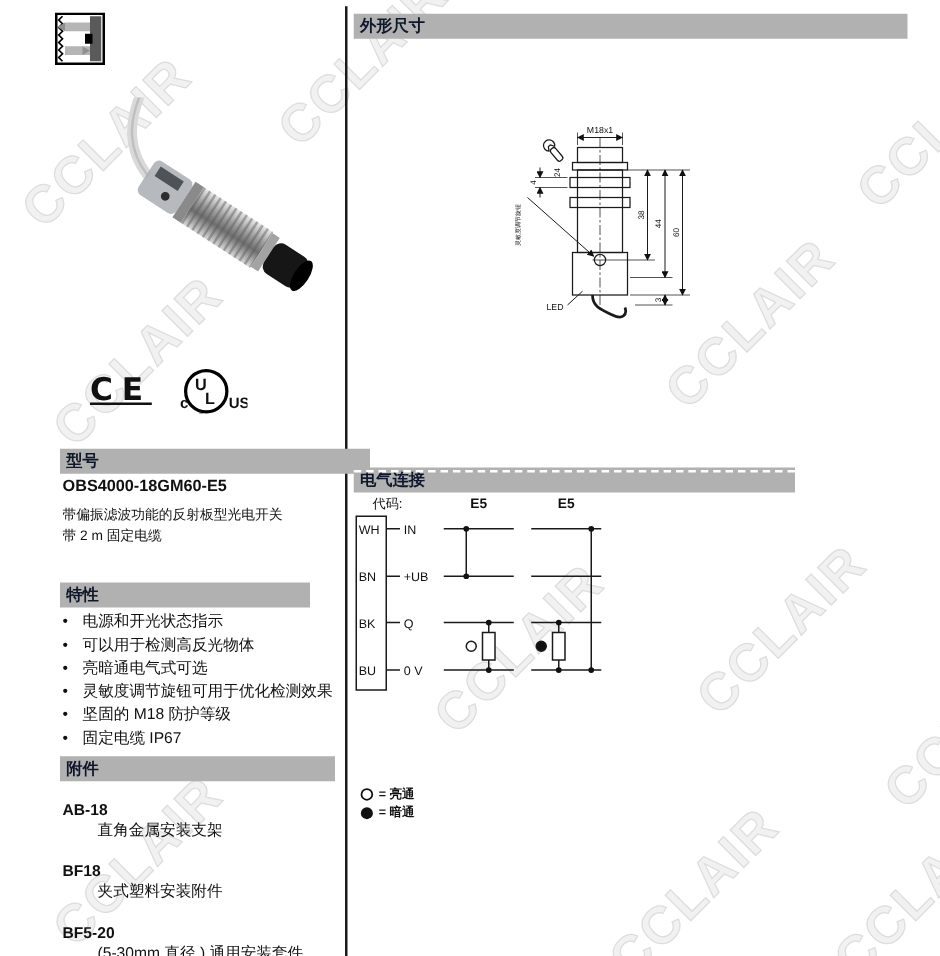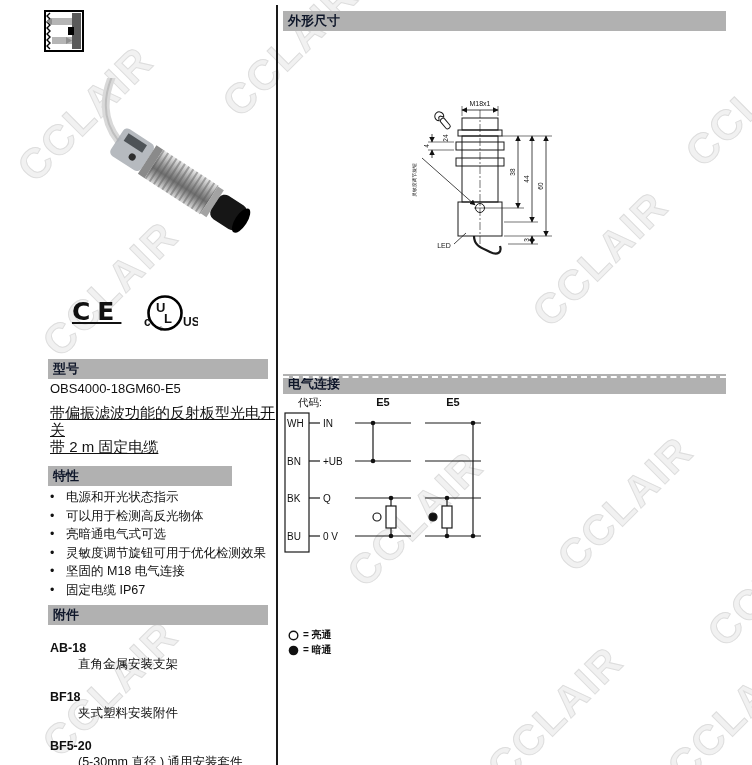--- a/index.html
+++ b/index.html
@@ -3,22 +3,22 @@
 <meta charset="utf-8">
 <style>
   html,body{margin:0;padding:0;background:#fff;}
   .page{position:relative;width:752px;height:765px;background:#fff;overflow:hidden;
         font-family:"Liberation Sans","DejaVu Sans",sans-serif;color:#111;}
   .abs{position:absolute;}
   .bar{position:absolute;background:#b1b1b1;height:20px;line-height:20px;
        font-size:13px;font-weight:bold;color:#0f172a;padding-left:5px;box-sizing:border-box;}
   .bar .dash{position:absolute;left:0;right:0;top:2px;border-top:2px dashed #fff;}
   .divider{position:absolute;left:276px;top:5px;width:2px;height:760px;background:#1a1a1a;}
-  .model{font-size:13px;font-weight:normal;}
-  .desc{font-size:15px;line-height:17px;text-decoration:underline;}
+  .model{font-size:13px;font-weight:bold;}
+  .desc{font-size:11px;line-height:17px;}
   .feat{list-style:none;margin:0;padding:0;font-size:12.5px;}
   .feat li{display:flex;line-height:18.5px;}
   .feat .blt{width:16px;flex:0 0 16px;}
   .accname{font-size:12.5px;font-weight:bold;line-height:16px;margin-top:16px;}
   .accdesc{font-size:12.5px;line-height:17px;margin-left:28px;}
   .footnote{font-size:12.5px;line-height:17px;}
   .ce{font-size:25px;font-weight:bold;letter-spacing:7px;font-family:"DejaVu Sans",sans-serif;text-decoration:underline;}
   .legendrow{position:absolute;display:flex;align-items:center;font-size:10px;font-weight:600;gap:4px;margin-top:48px;}
   .wm{position:absolute;font-size:42px;font-weight:bold;letter-spacing:2px;
       color:#f1f1f1;-webkit-text-stroke:1px #ddd;transform:rotate(-45deg);
@@ -85,48 +85,48 @@
   <div class="abs ce" style="left:72px;top:297px">CE</div>
   <svg class="abs" style="left:132px;top:291px" width="66" height="46" viewBox="0 0 66 46">
     <circle cx="33" cy="22" r="16.5" fill="none" stroke="#000" stroke-width="2.6"></circle>
     <text x="12" y="35" font-size="12" font-weight="bold">c</text>
     <text x="24" y="21" font-size="13" font-weight="bold">U</text>
     <text x="32" y="32" font-size="13" font-weight="bold">L</text>
     <text x="27" y="40" font-size="5">®</text>
     <text x="51" y="35" font-size="12" font-weight="bold">US</text>
   </svg>
 
-  <div class="bar" style="left:48px;top:359px;width:220px">型号</div>
+  <div class="bar" style="left:48px;top:359px;width:248px">型号</div>
   <div class="abs model" style="left:50px;top:381px">OBS4000-18GM60-E5</div>
   <div class="abs desc" style="left:50px;top:404px;width:225px">
     <div>带偏振滤波功能的反射板型光电开关</div>
     <div>带 2 m 固定电缆</div>
   </div>
 
-  <div class="bar" style="left:48px;top:466px;width:184px">特性</div>
+  <div class="bar" style="left:48px;top:466px;width:200px">特性</div>
   <ul class="feat abs" style="left:50px;top:488px;width:225px">
     <li>
       <span class="blt">•</span>
       <span>电源和开光状态指示</span>
       </li>
     <li>
       <span class="blt">•</span>
       <span>可以用于检测高反光物体</span>
       </li>
     <li>
       <span class="blt">•</span>
       <span>亮暗通电气式可选</span>
       </li>
     <li>
       <span class="blt">•</span>
       <span>灵敏度调节旋钮可用于优化检测效果</span>
       </li>
     <li>
       <span class="blt">•</span>
-      <span>坚固的 M18 电气连接</span>
+      <span>坚固的 M18 防护等级</span>
       </li>
     <li>
       <span class="blt">•</span>
       <span>固定电缆 IP67</span>
       </li>
   </ul>
 
   <div class="bar" style="left:48px;top:605px;width:220px">附件</div>
   <div class="abs" style="left:50px;top:624px;width:225px">
     <div class="accname">AB-18</div>
@@ -188,21 +188,21 @@
     <text x="40" y="42" font-size="6.5" transform="rotate(-90 40 42)" text-anchor="middle">24</text>
     <text x="21" y="50" font-size="6.5" transform="rotate(-90 21 50)" text-anchor="middle">4</text>
     <text x="107" y="76" font-size="6.5" transform="rotate(-90 107 76)" text-anchor="middle">38</text>
     <text x="121" y="83" font-size="6.5" transform="rotate(-90 121 83)" text-anchor="middle">44</text>
     <text x="135" y="90" font-size="6.5" transform="rotate(-90 135 90)" text-anchor="middle">60</text>
     <text x="121" y="144" font-size="6.5" transform="rotate(-90 121 144)" text-anchor="middle">3</text>
     <text x="36" y="152" font-size="7" text-anchor="middle">LED</text>
     <text x="8" y="84" font-size="4.8" transform="rotate(-90 8 84)" text-anchor="middle">灵敏度调节旋钮</text>
   </svg>
 
-  <div class="bar" style="left:283px;top:374px;width:443px">
+  <div class="bar" style="left:283px;top:374px;width:353px">
     <div class="dash"></div>
     <span>电气连接</span>
   </div>
 
   <svg class="abs" style="left:283px;top:394px" width="245" height="165" viewBox="0 0 245 165">
     <text x="15" y="12" font-size="10.5" fill="#444">代码:</text>
     <text x="100" y="12" font-size="11" font-weight="600" text-anchor="middle">E5</text>
     <text x="170" y="12" font-size="11" font-weight="600" text-anchor="middle">E5</text>
 
     <g stroke="#1a1a1a" stroke-width="1.2" fill="none">

